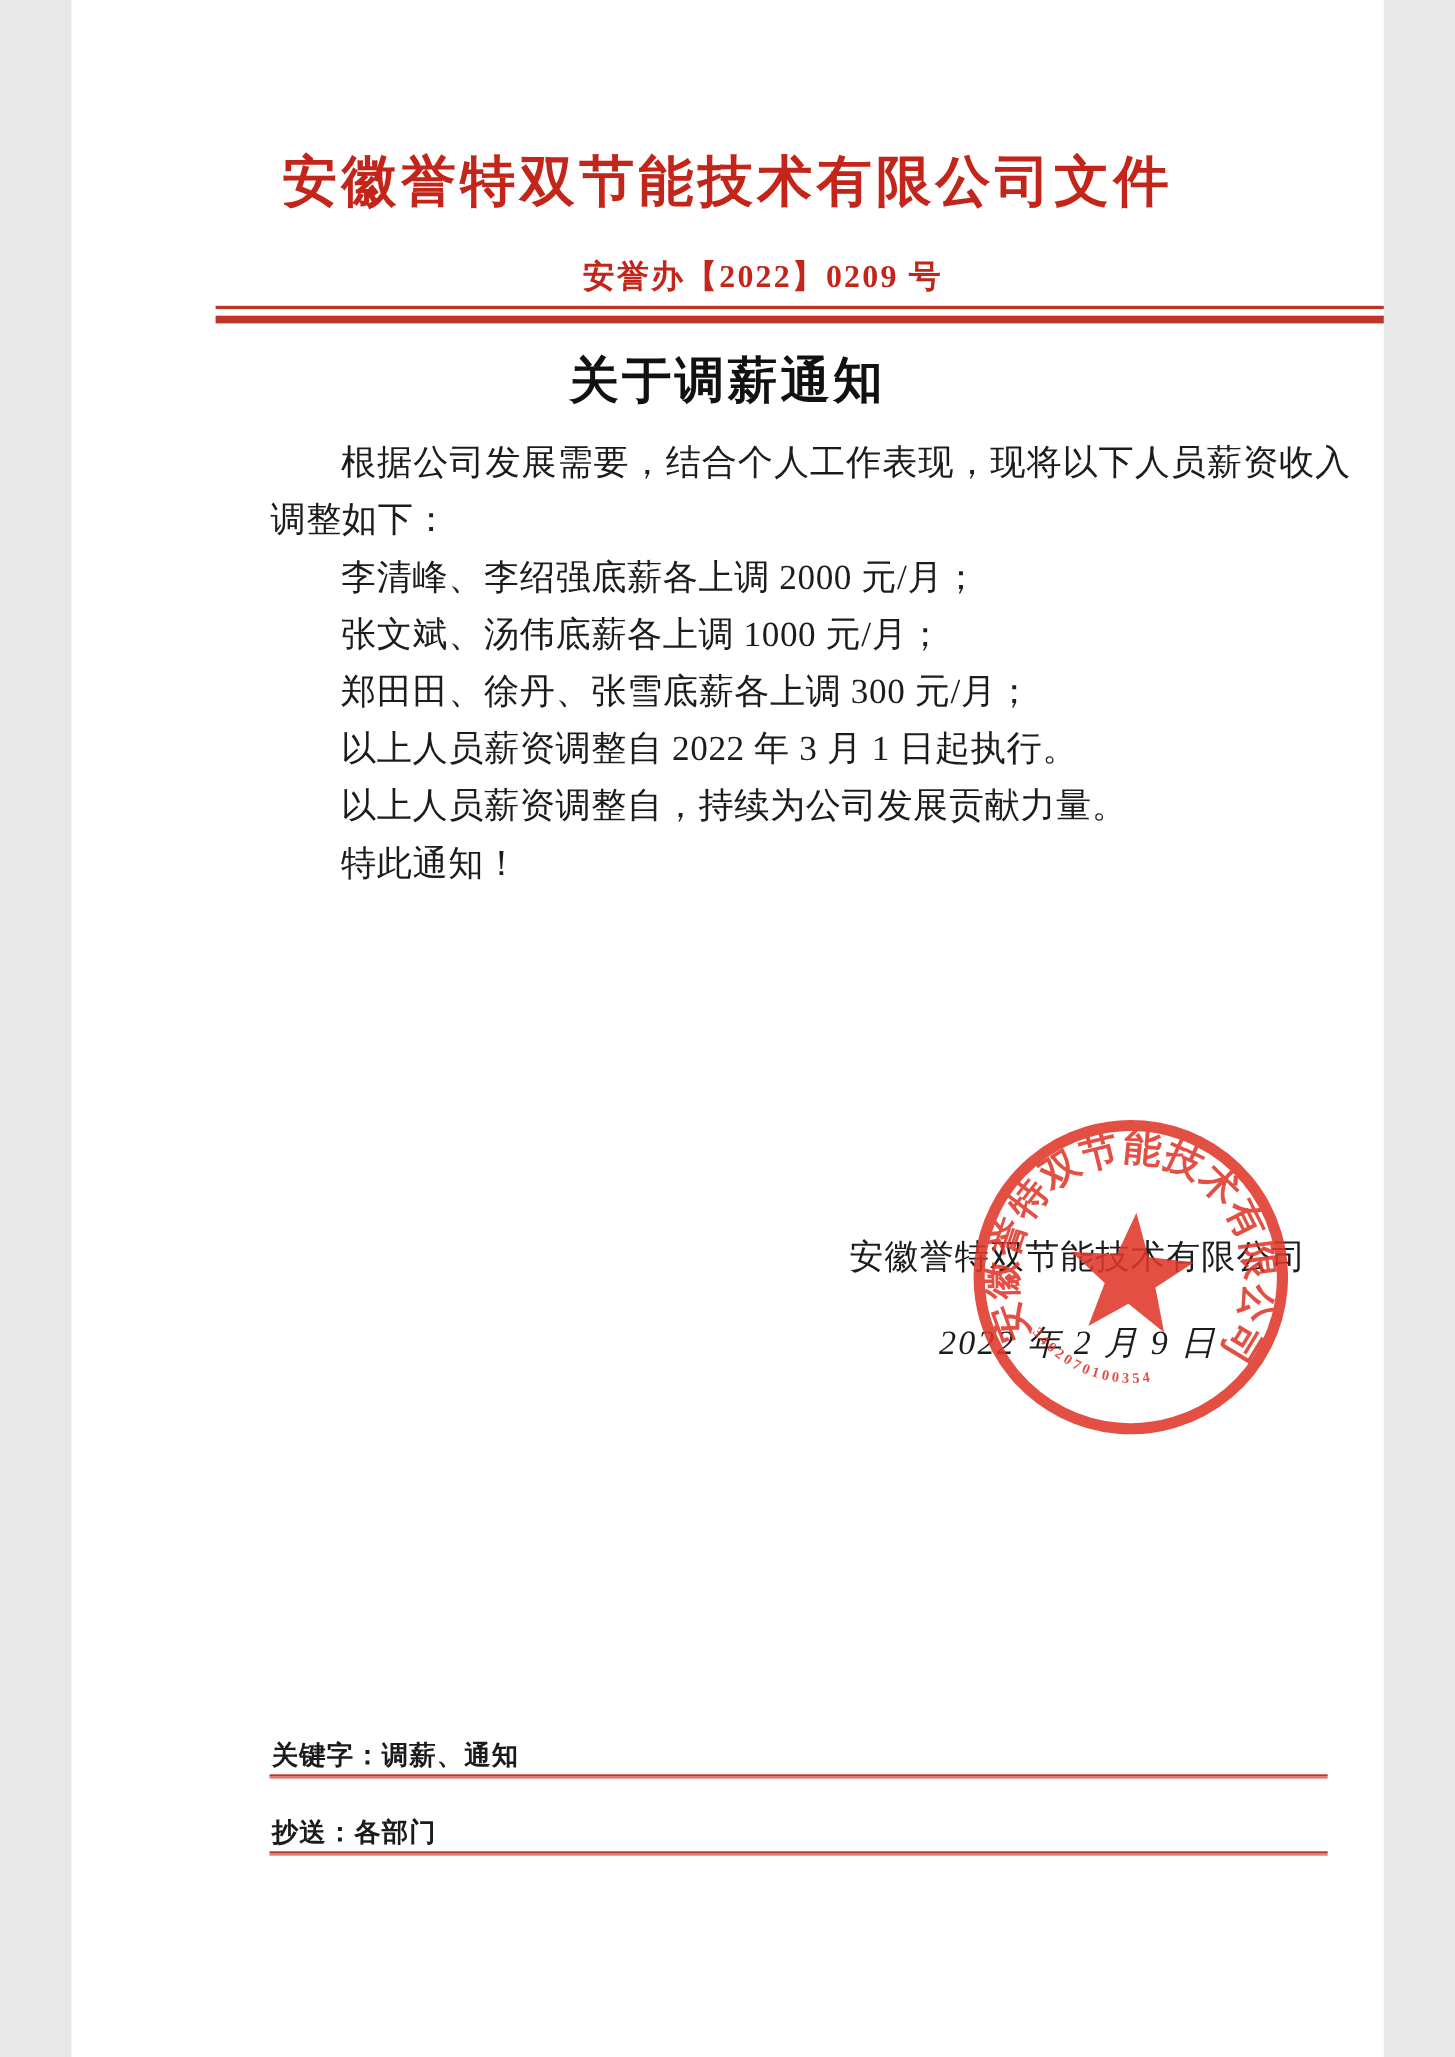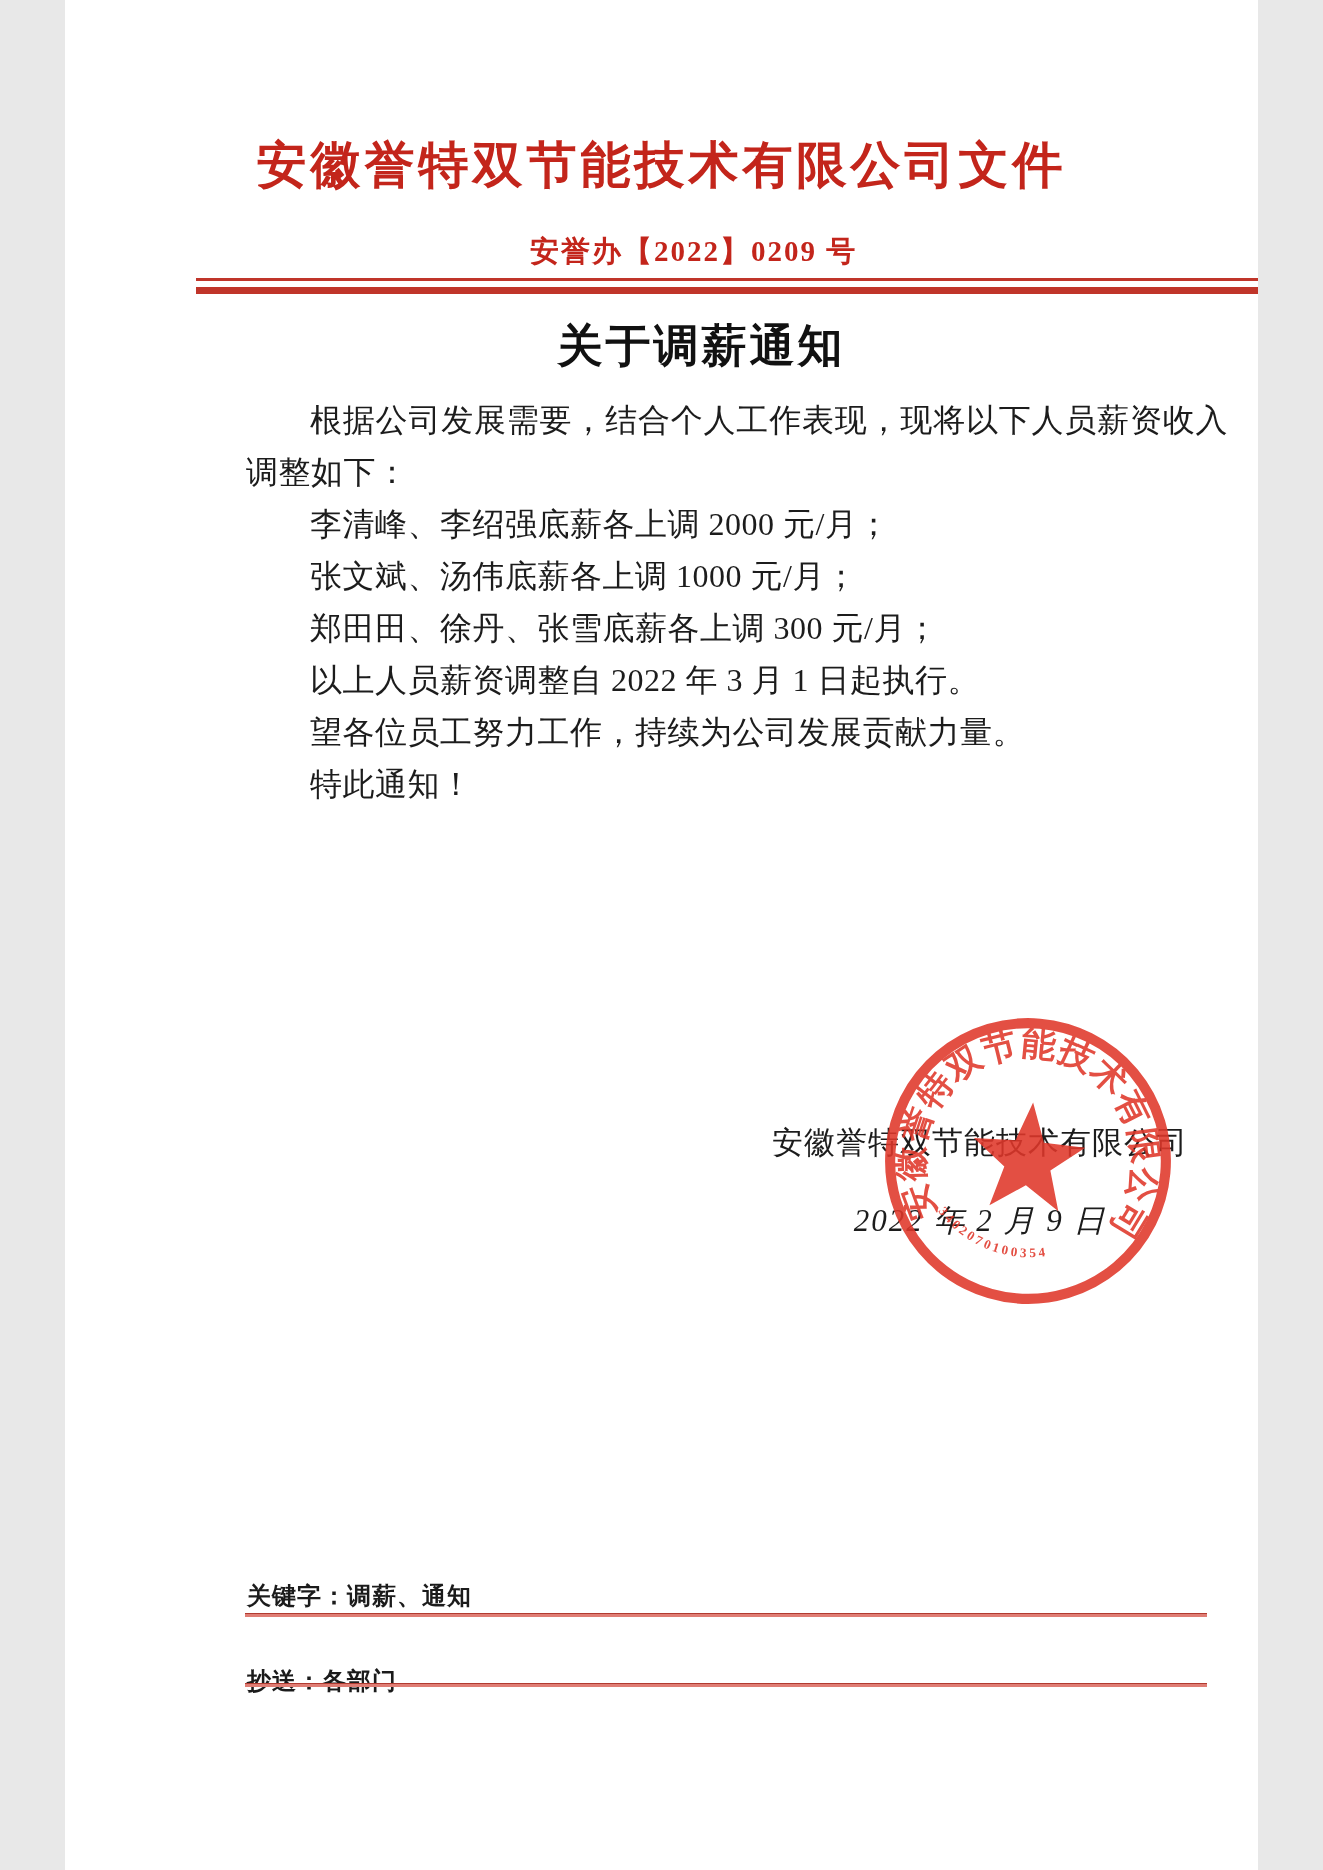--- a/index.html
+++ b/index.html
@@ -36,21 +36,20 @@
   .double-rule .gap{height:6px;}
   .double-rule .thick{height:7px;background:#c0352a;}
   
   .main-title{
     position:absolute;top:316px;left:0;width:100%;
     text-align:center;
     font-family:"Liberation Sans","DejaVu Sans",sans-serif;
     font-size:45px;font-weight:bold;
     color:#111;
     letter-spacing:3px;
-    padding-left:40px;
   }
   
   .body-text{
     position:absolute;top:394px;left:181px;width:982px;
     font-size:32px;line-height:52px;
     letter-spacing:0.5px;
     text-align:justify;
   }
   .body-text p{margin:0;text-indent:2em;}
   
@@ -75,21 +74,21 @@
   .ring-text{font-size:34px;font-weight:bold;letter-spacing:1px;}
   .serial-text{font-size:13px;font-weight:bold;letter-spacing:3px;}
   
   .footer-label{
     position:absolute;left:182px;
     font-family:"Liberation Sans","DejaVu Sans",sans-serif;
     font-size:24px;font-weight:600;color:#1b1b1b;
     letter-spacing:1px;
   }
   .footer-label.keywords{top:1580px;}
-  .footer-label.cc{top:1650px;margin-top:15px;}
+  .footer-label.cc{top:1650px;}
   .footer-line{
     position:absolute;left:180px;width:962px;height:4px;
     background:linear-gradient(to bottom,#b13a30 0%,#b13a30 35%,#df7d74 35%,#df7d74 100%);
   }
   .footer-line.l1{top:1613px;}
   .footer-line.l2{top:1683px;}
 </style>
 </head>
 <body>
 
@@ -106,21 +105,21 @@
   </div>
 
   <div class="main-title">关于调薪通知</div>
 
   <div class="body-text">
     <p>根据公司发展需要，结合个人工作表现，现将以下人员薪资收入调整如下：</p>
     <p>李清峰、李绍强底薪各上调 2000 元/月；</p>
     <p>张文斌、汤伟底薪各上调 1000 元/月；</p>
     <p>郑田田、徐丹、张雪底薪各上调 300 元/月；</p>
     <p>以上人员薪资调整自 2022 年 3 月 1 日起执行。</p>
-    <p>望各位员工努力工作，持续为公司发展贡献力量。</p>
+    <p>以上人员薪资调整自，持续为公司发展贡献力量。</p>
     <p>特此通知！</p>
   </div>
 
   <div class="signature">
     <div class="company">安徽誉特双节能技术有限公司</div>
     <div class="date">2022 年 2 月 9 日</div>
   </div>
 
   <svg class="seal" viewBox="0 0 294 294" xmlns="http://www.w3.org/2000/svg">
     <circle cx="147" cy="147" r="136" fill="none" stroke="#e0372a" stroke-width="10"></circle>

